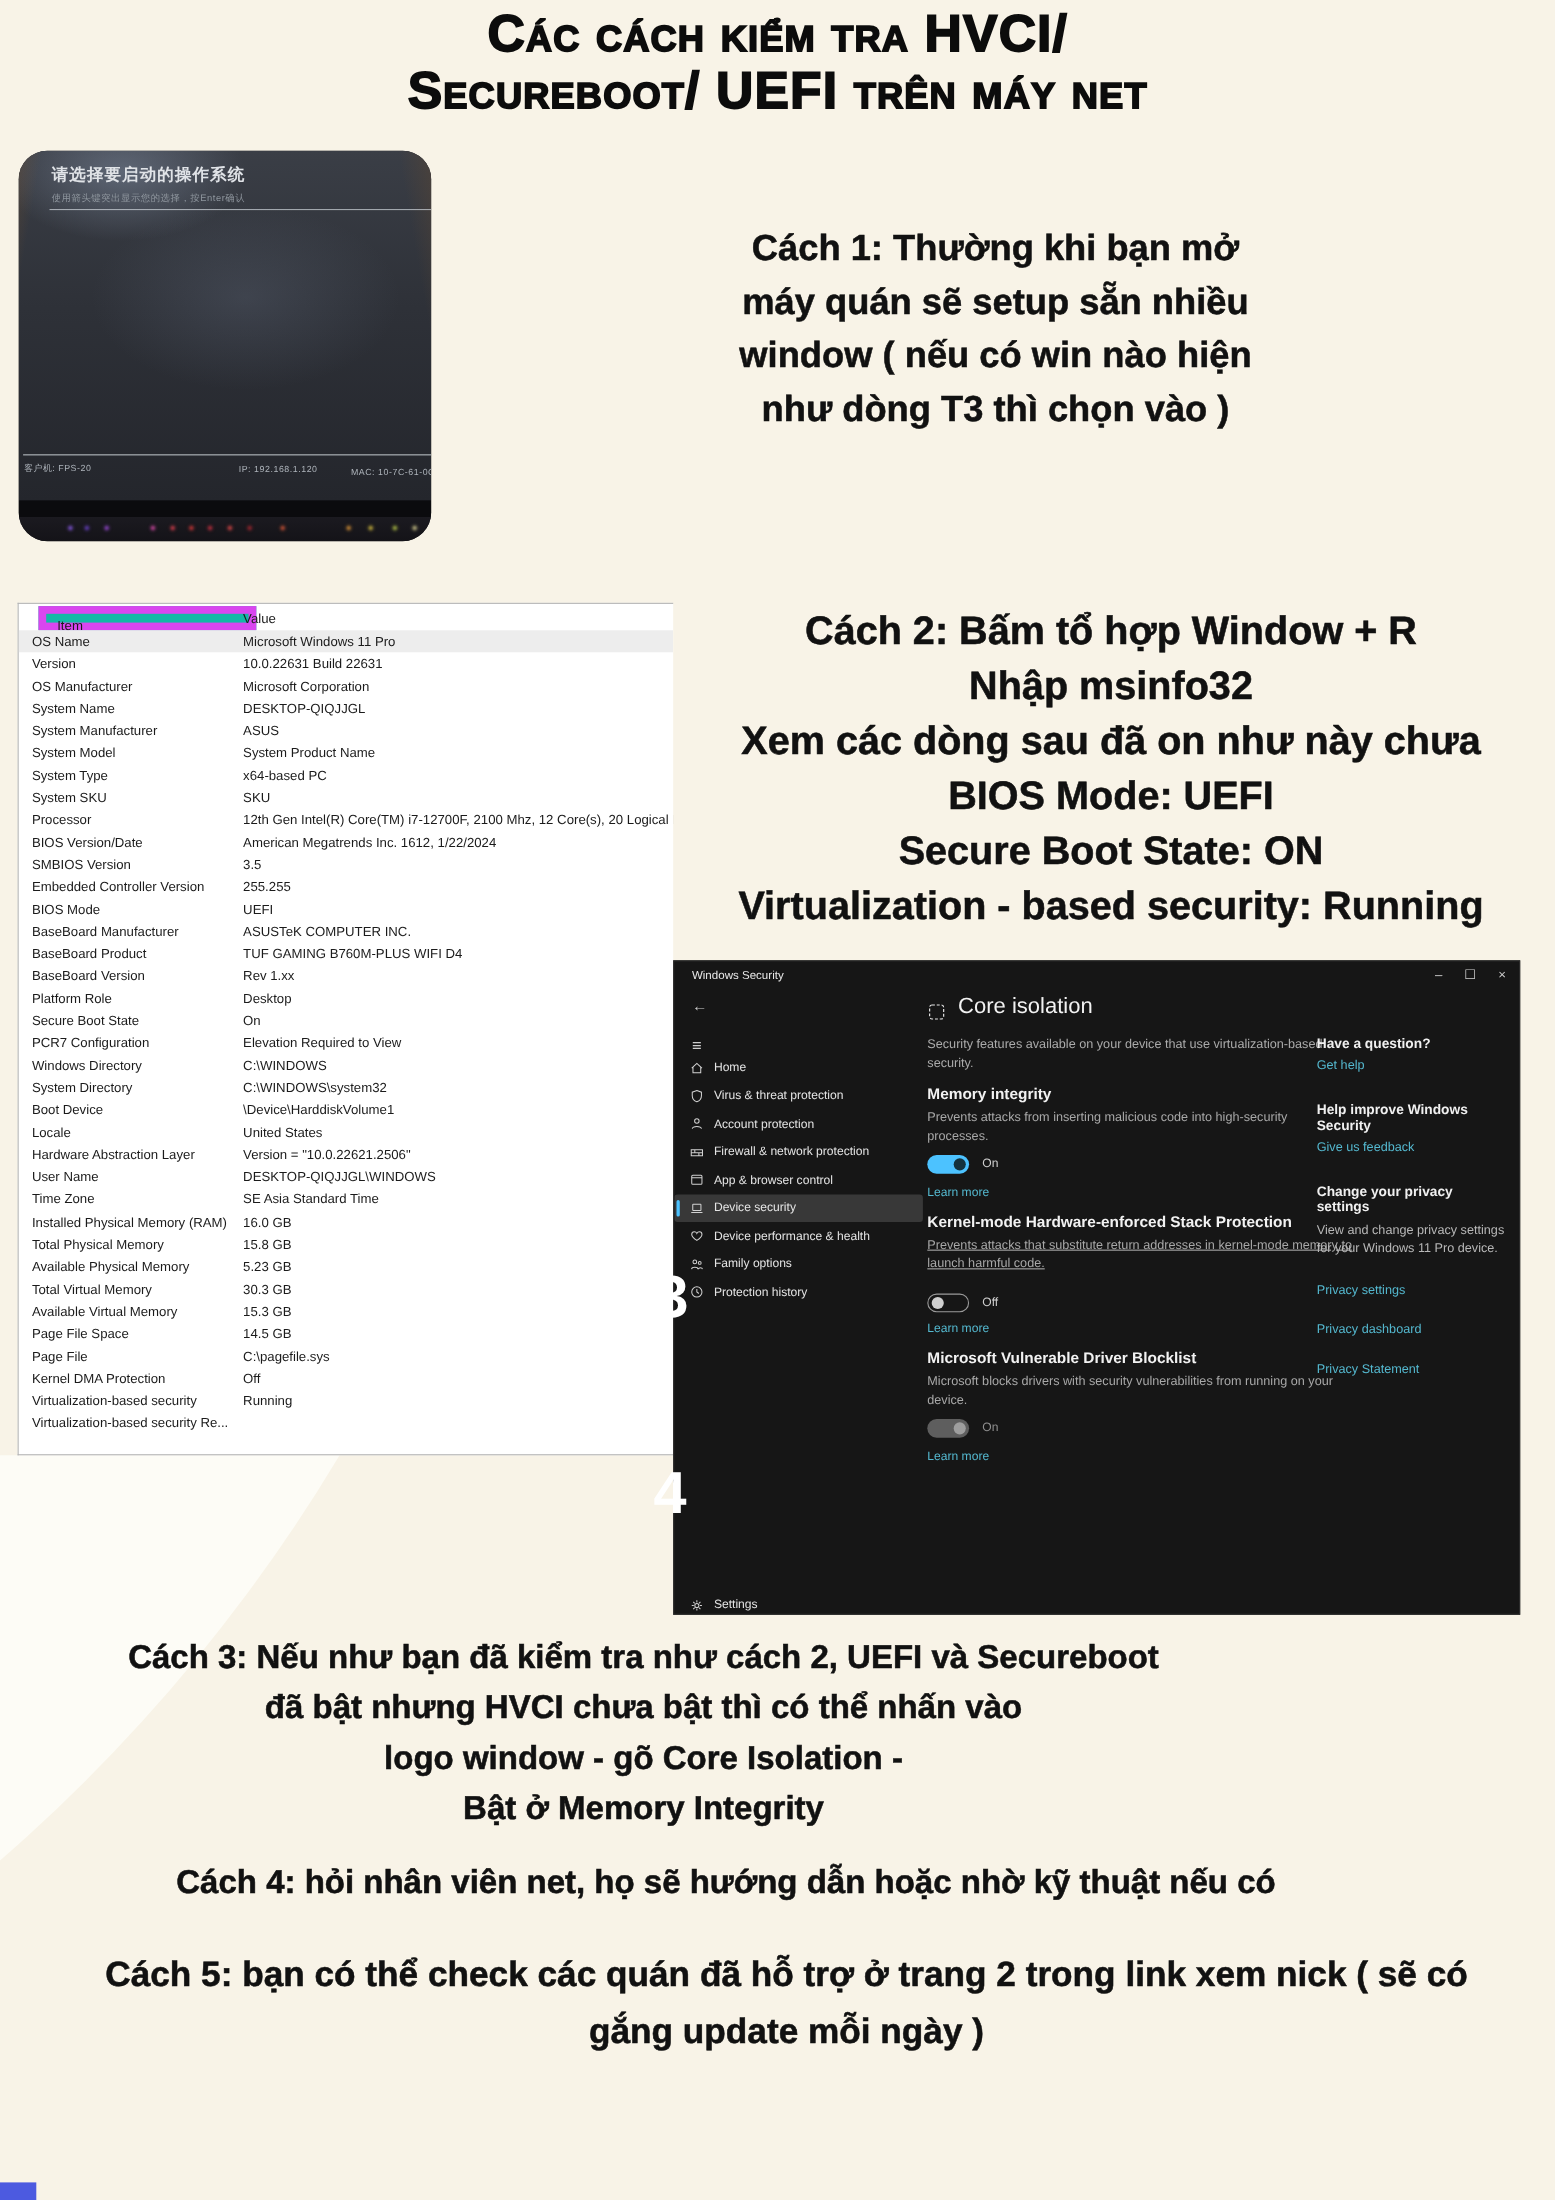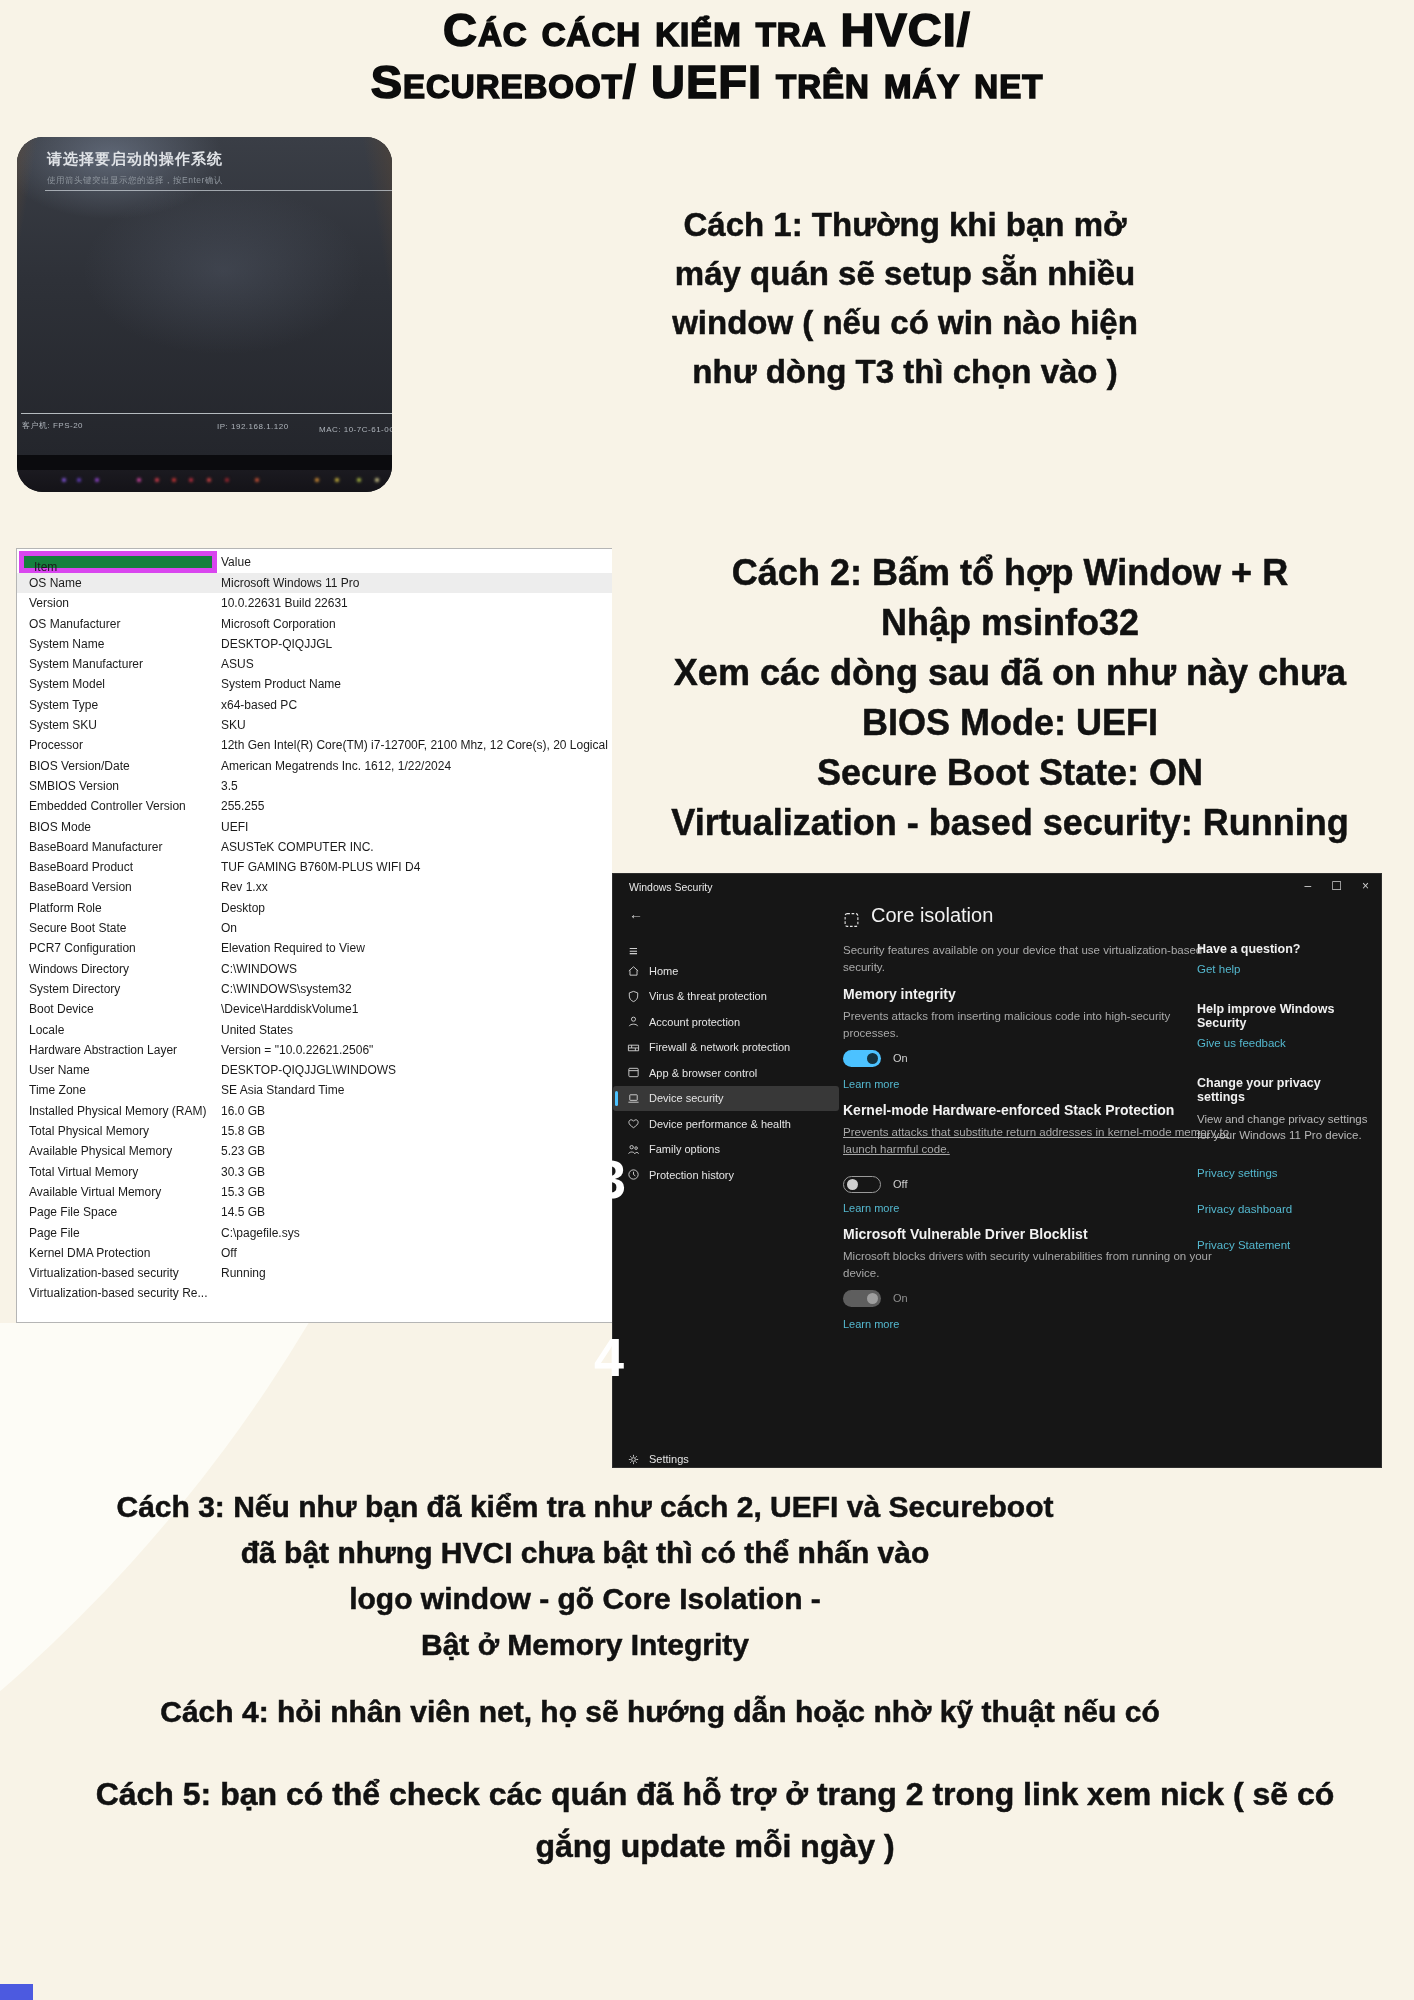--- a/index.html
+++ b/index.html
@@ -47,21 +47,21 @@
   .bp-kb{position:absolute;left:0;top:333px;width:375px;height:22px;background:linear-gradient(180deg,#1b1a20,#141318);}
   .kb-lights{position:absolute;left:0;top:8px;width:4px;height:4px;border-radius:50%;
     box-shadow:45px 0 3px 0 #8a5ae8,60px 0 3px 0 #6a42c8,78px 0 3px 0 #9a4ad8,120px 0 3px 0 #d84aa8,
     138px 0 3px 0 #e0404f,155px 0 3px 0 #d83838,172px 0 3px 0 #c83040,190px 0 3px 0 #e04848,
     208px 0 3px 0 #a82830,238px 0 3px 0 #d85838,298px 0 3px 0 #e09838,318px 0 3px 0 #d8c040,
     340px 0 3px 0 #b8c848,358px 0 3px 0 #d8d090;}
 
   
   .sys-panel{position:absolute;left:16px;top:548px;width:596px;height:775px;background:#fff;border:1px solid #b5b5b5;border-right:none;overflow:hidden;font-size:12px;color:#1b1b1b;}
   .sys-head{position:relative;height:22px;line-height:22px;margin-top:2px;}
-  .hitem{position:absolute;left:2px;top:0;width:198px;height:22px;background:#15803d;border:5px solid #d946ef;padding-left:10px;}
+  .hitem{position:absolute;left:18px;top:0;width:198px;height:22px;background:#14b8a6;border:7px solid #d946ef;padding-left:10px;}
   .hval{position:absolute;left:204px;top:0;}
   .sys-body{position:relative;}
   .trow{position:relative;height:20.3px;line-height:20.3px;white-space:nowrap;}
   .sys-body div.trow:first-of-type{background:#ededed;}
   .ti{position:absolute;left:12px;}
   .tv{position:absolute;left:204px;right:0;overflow:hidden;}
 
   
   .win{position:absolute;left:612px;top:873px;width:770px;height:595px;background:#161616;color:#e6e6e6;border:1px solid #2e2e2e;overflow:hidden;}
   .win-title{position:absolute;left:16px;top:7px;font-size:10.5px;color:#e8e8e8;}

